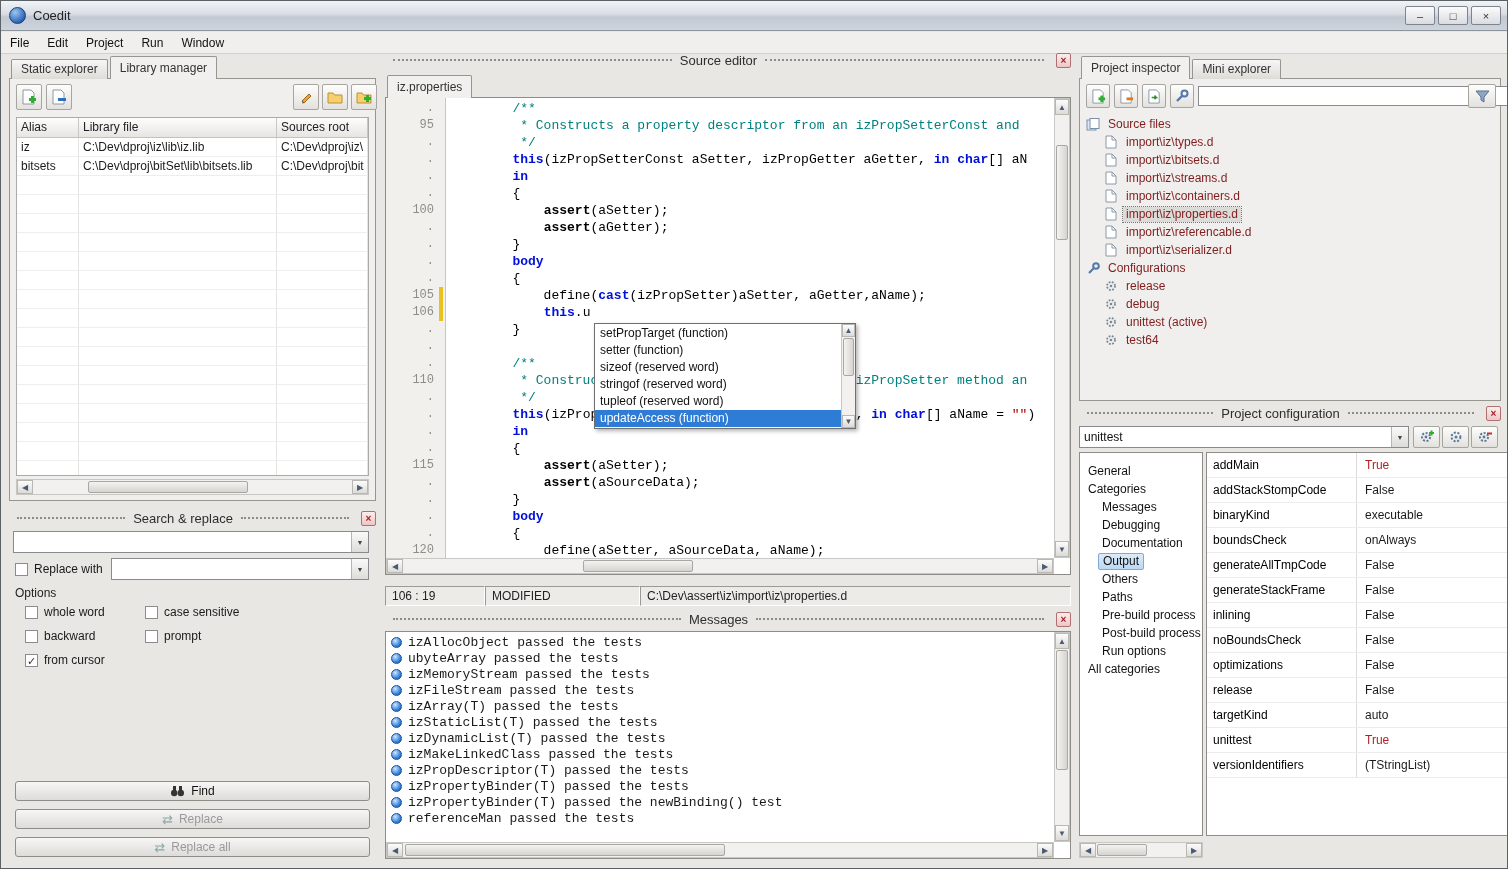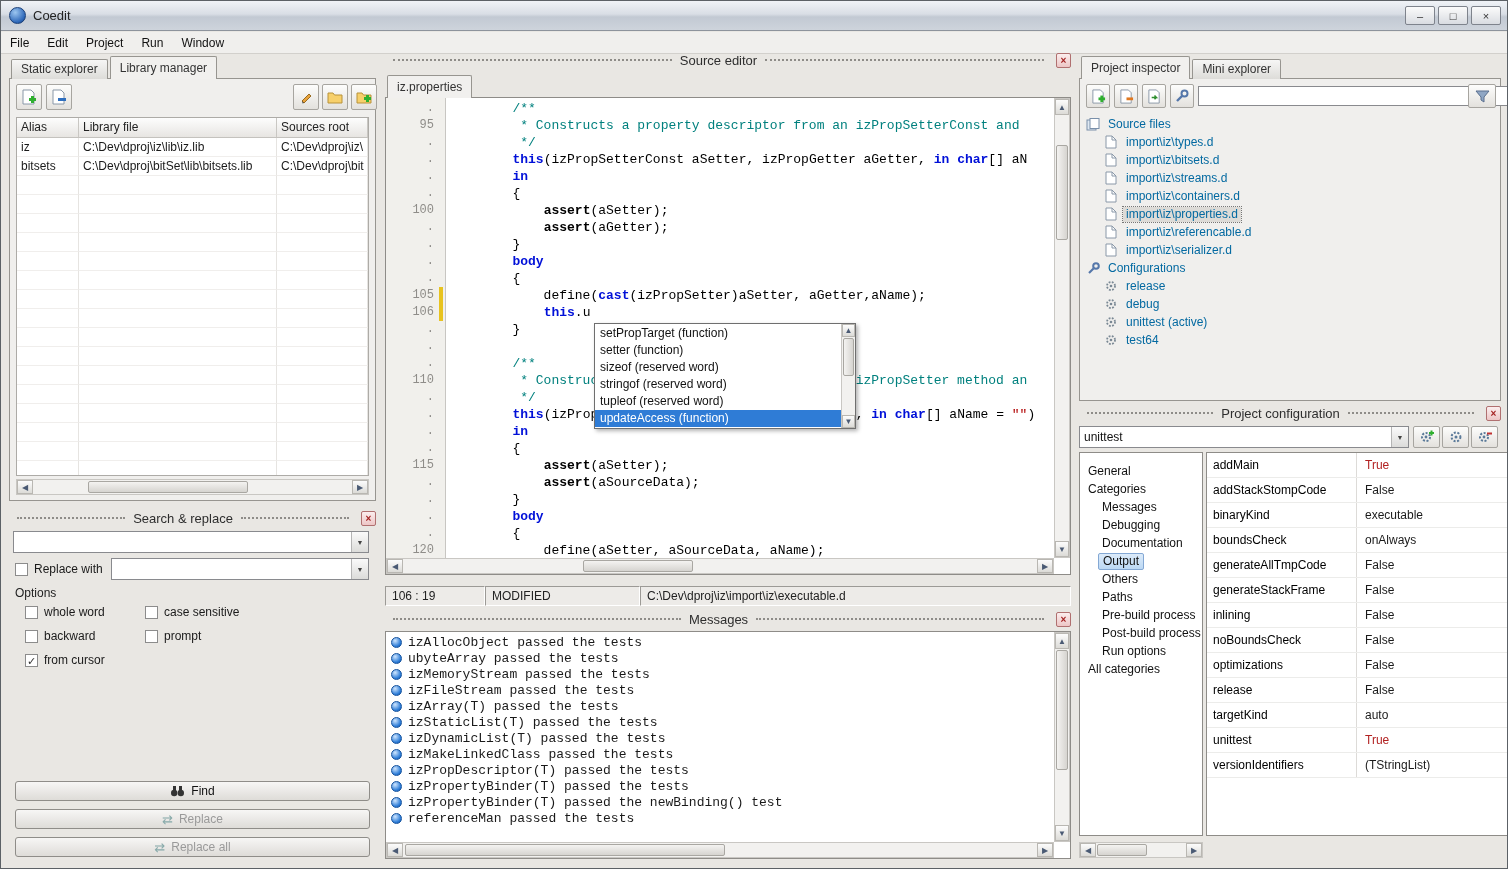--- a/index.html
+++ b/index.html
@@ -99,21 +99,21 @@
   
   .msgframe{position:absolute;left:384px;top:630px;width:686px;height:228px;background:#fff;border:1px solid #8e8c88;}
   .msglist{position:absolute;left:1px;top:2px;right:16px;bottom:16px;overflow:hidden;
     font-family:"Liberation Mono","DejaVu Sans Mono",monospace;font-size:13px;}
   .msg-row{display:flex;align-items:center;height:16px;gap:6px;padding-left:4px;white-space:nowrap;}
   .msg-ico{flex:0 0 11px;width:11px;height:11px;border-radius:50%;
     background:radial-gradient(circle at 35% 30%,#cfe6ff,#2d7dd8 65%,#14529e);border:1px solid #14529e;}
 
   
   .tree{position:absolute;left:4px;top:36px;right:4px;bottom:4px;overflow:hidden;}
-  .trow{display:flex;align-items:center;height:18px;gap:5px;white-space:nowrap;color:#0369a1;}
+  .trow{display:flex;align-items:center;height:18px;gap:5px;white-space:nowrap;color:#7f1d1d;}
   .tico{flex:0 0 14px;display:flex;align-items:center;justify-content:center;}
   .tlabel{padding:0 3px;line-height:15px;}
   .trow.sel .tlabel{background:#dddbd7;outline:1px dotted #777;}
 
   
   .catlist{position:absolute;left:1078px;top:451px;width:124px;height:384px;background:#fff;border:1px solid #8e8c88;overflow:hidden;padding-top:10px;}
   .catrow{height:18px;line-height:17px;white-space:nowrap;color:#111;}
   .catrow .cl-in{display:inline-block;padding:0 4px;}
   .catrow.sel .cl-in{background:linear-gradient(#dcebfa,#bcd8f3);border:1px solid #84a8d4;border-radius:2px;line-height:15px;}
   .propgrid{position:absolute;left:1205px;top:451px;width:324px;height:384px;background:#fff;border:1px solid #8e8c88;}
@@ -401,21 +401,21 @@
       <span class="tr">
           <span class="thv" style="top:1px;height:38px;"></span>
         </span>
       <span class="ar" style="flex:0 0 13px;">▼</span>
     </div>
   </div>
 
   <div class="statusbar">
     <span class="stcell" style="flex:0 0 100px;">106 : 19</span>
     <span class="stcell" style="flex:0 0 155px;">MODIFIED</span>
-    <span class="stcell" style="flex:1;">C:\Dev\dproj\iz\import\iz\executable.d</span>
+    <span class="stcell" style="flex:1;">C:\Dev\assert\iz\import\iz\properties.d</span>
   </div>
 
   <div class="dockhead" style="left:384px;top:609px;width:686px;">
     <span class="grip"></span>
     <span class="cap">Messages</span>
     <span class="grip"></span>
     <span class="xbtn">×</span>
   </div>
 
   <div class="msgframe">

